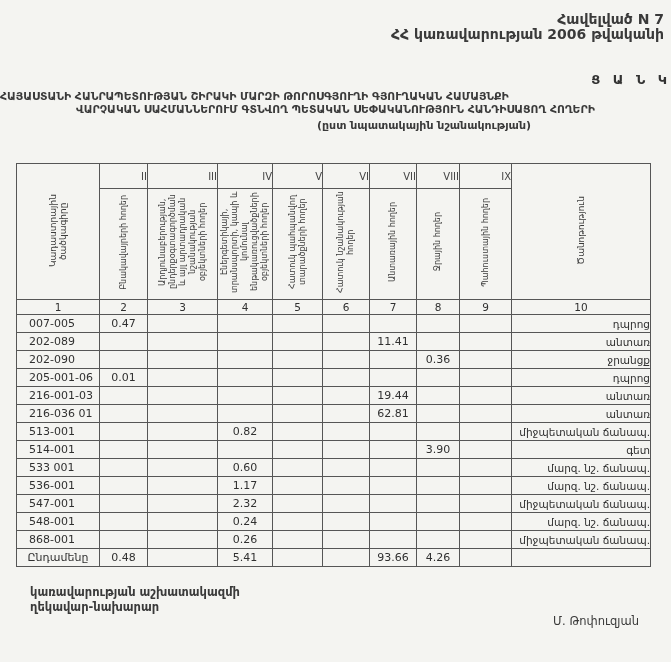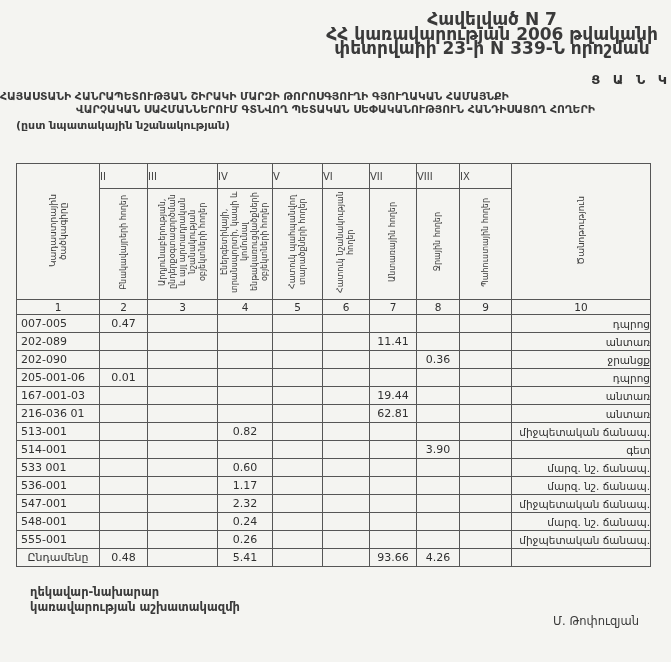--- a/index.html
+++ b/index.html
@@ -8,68 +8,68 @@
     width: 671px;
     height: 662px;
     background: #f4f4f1;
     font-family: "DejaVu Sans", sans-serif;
     color: #2d2d2d;
     overflow: hidden;
   }
   .annex {
     position: absolute;
     top: 12px; left: 320px; width: 344px;
-    text-align: center;
-    font-size: 17px; font-weight: bold; line-height: 14.5px;
+    text-align: right;
+    font-size: 14px; font-weight: bold; line-height: 14.5px;
     color: #3a3a3a;
   }
   .doc-title {
     position: absolute;
     top: 72px; left: 0; width: 671px;
     text-align: right;
     font-size: 13px; font-weight: bold; letter-spacing: 4px;
     color: #333;
   }
   .doc-sub1 { position: absolute; top: 90px;  left: 0; width: 671px; text-align: left; font-size: 10.8px; font-weight: bold; color: #3a3a3a; }
   .doc-sub2 { position: absolute; top: 103px; left: 0; width: 671px; text-align: center; font-size: 10.8px; font-weight: bold; color: #3a3a3a; }
-  .doc-sub3 { position: absolute; top: 119px; left: 0; width: 531px; text-align: left; font-size: 11px;  font-weight: bold; color: #3a3a3a; margin-left: 16px; }
+  .doc-sub3 { position: absolute; top: 119px; left: 0; width: 531px; text-align: right; font-size: 11px;  font-weight: bold; color: #3a3a3a; }
 
   table.land-table {
     position: absolute;
     top: 163px; left: 16px;
     border-collapse: collapse;
     table-layout: fixed;
     width: 634px;
     background: transparent;
   }
   .land-table td {
     border: 1px solid #565656;
     padding: 0;
     overflow: hidden;
     color: #303030;
   }
-  .roman-row td { height: 24px; font-size: 10px; text-align: left; vertical-align: middle; color: #444; }
+  .roman-row td { height: 24px; font-size: 10px; text-align: right; vertical-align: middle; color: #444; }
   .vrow td, td.vcell { height: 110px; text-align: center; vertical-align: middle; }
   .num-row td { height: 14px; font-size: 10.5px; text-align: center; vertical-align: middle; }
 
   .vtext {
     display: inline-block;
     writing-mode: vertical-rl;
     transform: rotate(180deg);
     font-size: 8px;
     line-height: 10px;
     max-height: 102px;
     text-align: center;
     color: #3a3a3a;
   }
   .vtext-tall { max-height: 132px; font-size: 9px; }
   .vtext-note { max-height: 132px; font-size: 9px; }
 
   .data-row td, .total-row td { height: 17px; font-size: 11px; vertical-align: middle; }
-  td.c-code  { text-align: left; padding-left: 4px; }
+  td.c-code  { text-align: left; padding-left: 12px; }
   td.c-num   { text-align: center; }
   td.c-note  { text-align: right; padding-left: 3px; font-size: 10.5px; }
   td.c-total { text-align: center; }
 
   .footer-left {
     position: absolute;
     top: 585px; left: 30px;
     font-size: 11.5px; font-weight: bold; line-height: 15px;
     color: #3a3a3a;
   }
@@ -81,21 +81,20 @@
   }
 </style>
 </head>
 <body>
 
 <div class="page">
 
   <div class="annex">
     <div>Հավելված N 7</div>
     <div>ՀՀ կառավարության 2006 թվականի</div>
-    <div>փետրվարի 23-ի N 339-Ն որոշման</div>
   </div>
 
   <div class="doc-title">Ց Ա Ն Կ</div>
   <div class="doc-sub1">ՀԱՅԱՍՏԱՆԻ ՀԱՆՐԱՊԵՏՈՒԹՅԱՆ ՇԻՐԱԿԻ ՄԱՐԶԻ ԹՈՐՈՍԳՅՈՒՂԻ ԳՅՈՒՂԱԿԱՆ ՀԱՄԱՅՆՔԻ</div>
   <div class="doc-sub2">ՎԱՐՉԱԿԱՆ ՍԱՀՄԱՆՆԵՐՈՒՄ ԳՏՆՎՈՂ ՊԵՏԱԿԱՆ ՍԵՓԱԿԱՆՈՒԹՅՈՒՆ ՀԱՆԴԻՍԱՑՈՂ ՀՈՂԵՐԻ</div>
   <div class="doc-sub3">(ըստ նպատակային նշանակության)</div>
 
   <table class="land-table">
     <colgroup>
       <col style="width:83px">
@@ -192,21 +191,21 @@
           <td class="c-num"></td>
           <td class="c-num"></td>
           <td class="c-num"></td>
           <td class="c-num"></td>
           <td class="c-num"></td>
           <td class="c-num"></td>
           <td class="c-num"></td>
           <td class="c-note">դպրոց</td>
         </tr>
         <tr class="data-row">
-          <td class="c-code">167-001-03</td>
+          <td class="c-code">216-001-03</td>
           <td class="c-num"></td>
           <td class="c-num"></td>
           <td class="c-num"></td>
           <td class="c-num"></td>
           <td class="c-num"></td>
           <td class="c-num">19.44</td>
           <td class="c-num"></td>
           <td class="c-num"></td>
           <td class="c-note">անտառ</td>
         </tr>
@@ -288,21 +287,21 @@
           <td class="c-num"></td>
           <td class="c-num">0.24</td>
           <td class="c-num"></td>
           <td class="c-num"></td>
           <td class="c-num"></td>
           <td class="c-num"></td>
           <td class="c-num"></td>
           <td class="c-note">մարզ. նշ. ճանապ.</td>
         </tr>
         <tr class="data-row">
-          <td class="c-code">555-001</td>
+          <td class="c-code">868-001</td>
           <td class="c-num"></td>
           <td class="c-num"></td>
           <td class="c-num">0.26</td>
           <td class="c-num"></td>
           <td class="c-num"></td>
           <td class="c-num"></td>
           <td class="c-num"></td>
           <td class="c-num"></td>
           <td class="c-note">միջպետական ճանապ.</td>
         </tr>
@@ -315,18 +314,18 @@
           <td class="c-num"></td>
           <td class="c-num">93.66</td>
           <td class="c-num">4.26</td>
           <td class="c-num"></td>
           <td class="c-note"></td>
         </tr>
       </tbody>
   </table>
 
   <div class="footer-left">
+    <div>կառավարության աշխատակազմի</div>
     <div>ղեկավար-նախարար</div>
-    <div>կառավարության աշխատակազմի</div>
   </div>
   <div class="signature">Մ. Թոփուզյան</div>
 
 </div>
 
 </body></html>

